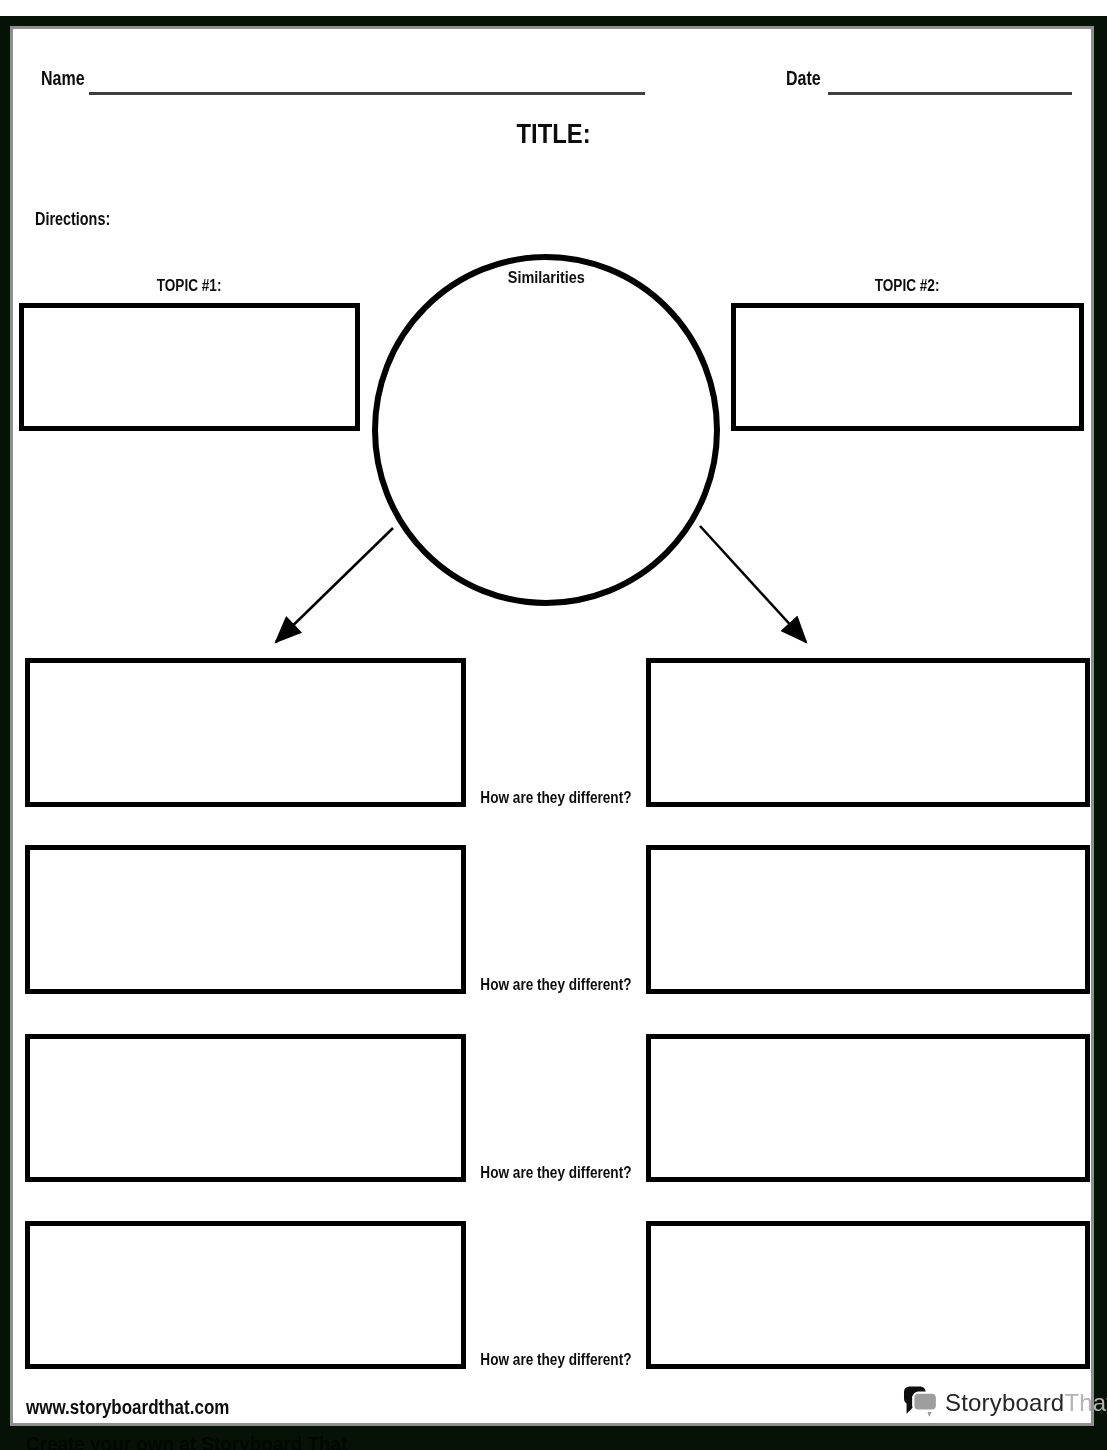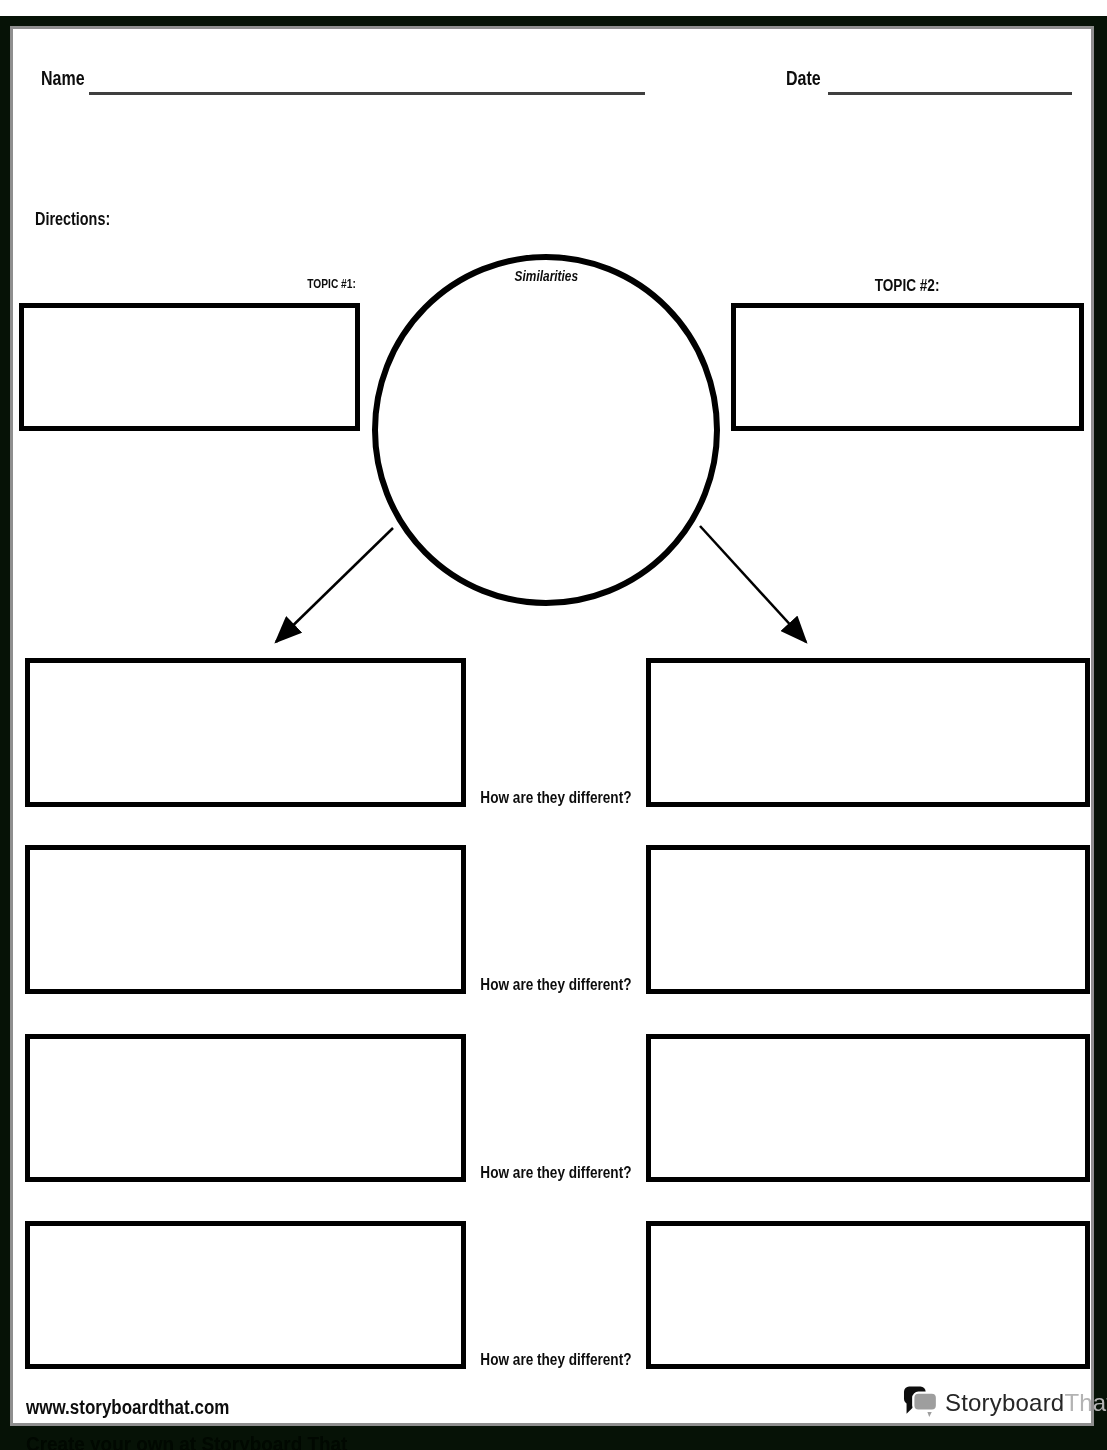--- a/index.html
+++ b/index.html
@@ -80,47 +80,50 @@
   <div class="abs lbl" style="left:41px; top:51px; font-size:20px;">
     <span class="cond">Name</span>
   </div>
   <div class="fill-line" style="left:89px; top:76px; width:556px;"></div>
 
   <div class="abs lbl" style="left:786px; top:51px; font-size:20px;">
     <span class="cond">Date</span>
   </div>
   <div class="fill-line" style="left:828px; top:76px; width:244px;"></div>
 
+  <div class="abs lbl center-wrap" style="left:0px; top:102px; width:1107px; font-size:28px;">
+    <span class="condc">TITLE:</span>
+  </div>
 
   <div class="abs lbl" style="left:35px; top:173px; font-size:18px;margin-top:20px;">
     <span class="cond">Directions:</span>
   </div>
 
-  <div class="abs lbl center-wrap" style="left:19px; top:261px; width:341px; font-size:12px;text-align:right;">
+  <div class="abs lbl center-wrap" style="left:19px; top:261px; width:341px; font-size:16px;">
     <span class="condc">TOPIC #1:</span>
   </div>
   <div class="abs lbl center-wrap" style="left:731px; top:261px; width:353px; font-size:16px;">
     <span class="condc">TOPIC #2:</span>
   </div>
 
   <div class="fill-box" style="left:19px; top:287px; width:341px; height:128px;"></div>
   <div class="fill-box" style="left:731px; top:287px; width:353px; height:128px;"></div>
 
   <svg class="abs" style="left:200px; top:230px;" width="700" height="420" viewBox="0 0 700 420">
     <defs>
       <marker id="ah" viewBox="0 0 12 10" refX="11" refY="5" markerWidth="28" markerHeight="23" markerUnits="userSpaceOnUse" orient="auto">
         <path d="M0,0 L12,5 L0,10 Z" fill="#000"></path>
       </marker>
     </defs>
     <ellipse cx="346" cy="184" rx="171" ry="173" fill="#ffffff" stroke="#000000" stroke-width="6"></ellipse>
     <line x1="193" y1="282" x2="76" y2="396" stroke="#000" stroke-width="2.5" marker-end="url(#ah)"></line>
     <line x1="500" y1="280" x2="606" y2="396" stroke="#000" stroke-width="2.5" marker-end="url(#ah)"></line>
   </svg>
 
-  <div class="abs lbl center-wrap" style="left:446px; top:252px; width:200px; font-size:14px;font-style:italic;">
+  <div class="abs lbl center-wrap" style="left:446px; top:252px; width:200px; font-size:17px;">
     <span class="condc">Similarities</span>
   </div>
 
   <div class="fill-box" style="left:25px; top:642px; width:441px; height:149px;"></div>
   <div class="row-label lbl" style="left:466px; top:642px; width:180px; height:149px; font-size:16px;">
     <span class="condc">How are they different?</span>
   </div>
   <div class="fill-box" style="left:646px; top:642px; width:444px; height:149px;"></div>
 
   <div class="fill-box" style="left:25px; top:829px; width:441px; height:149px;"></div>

